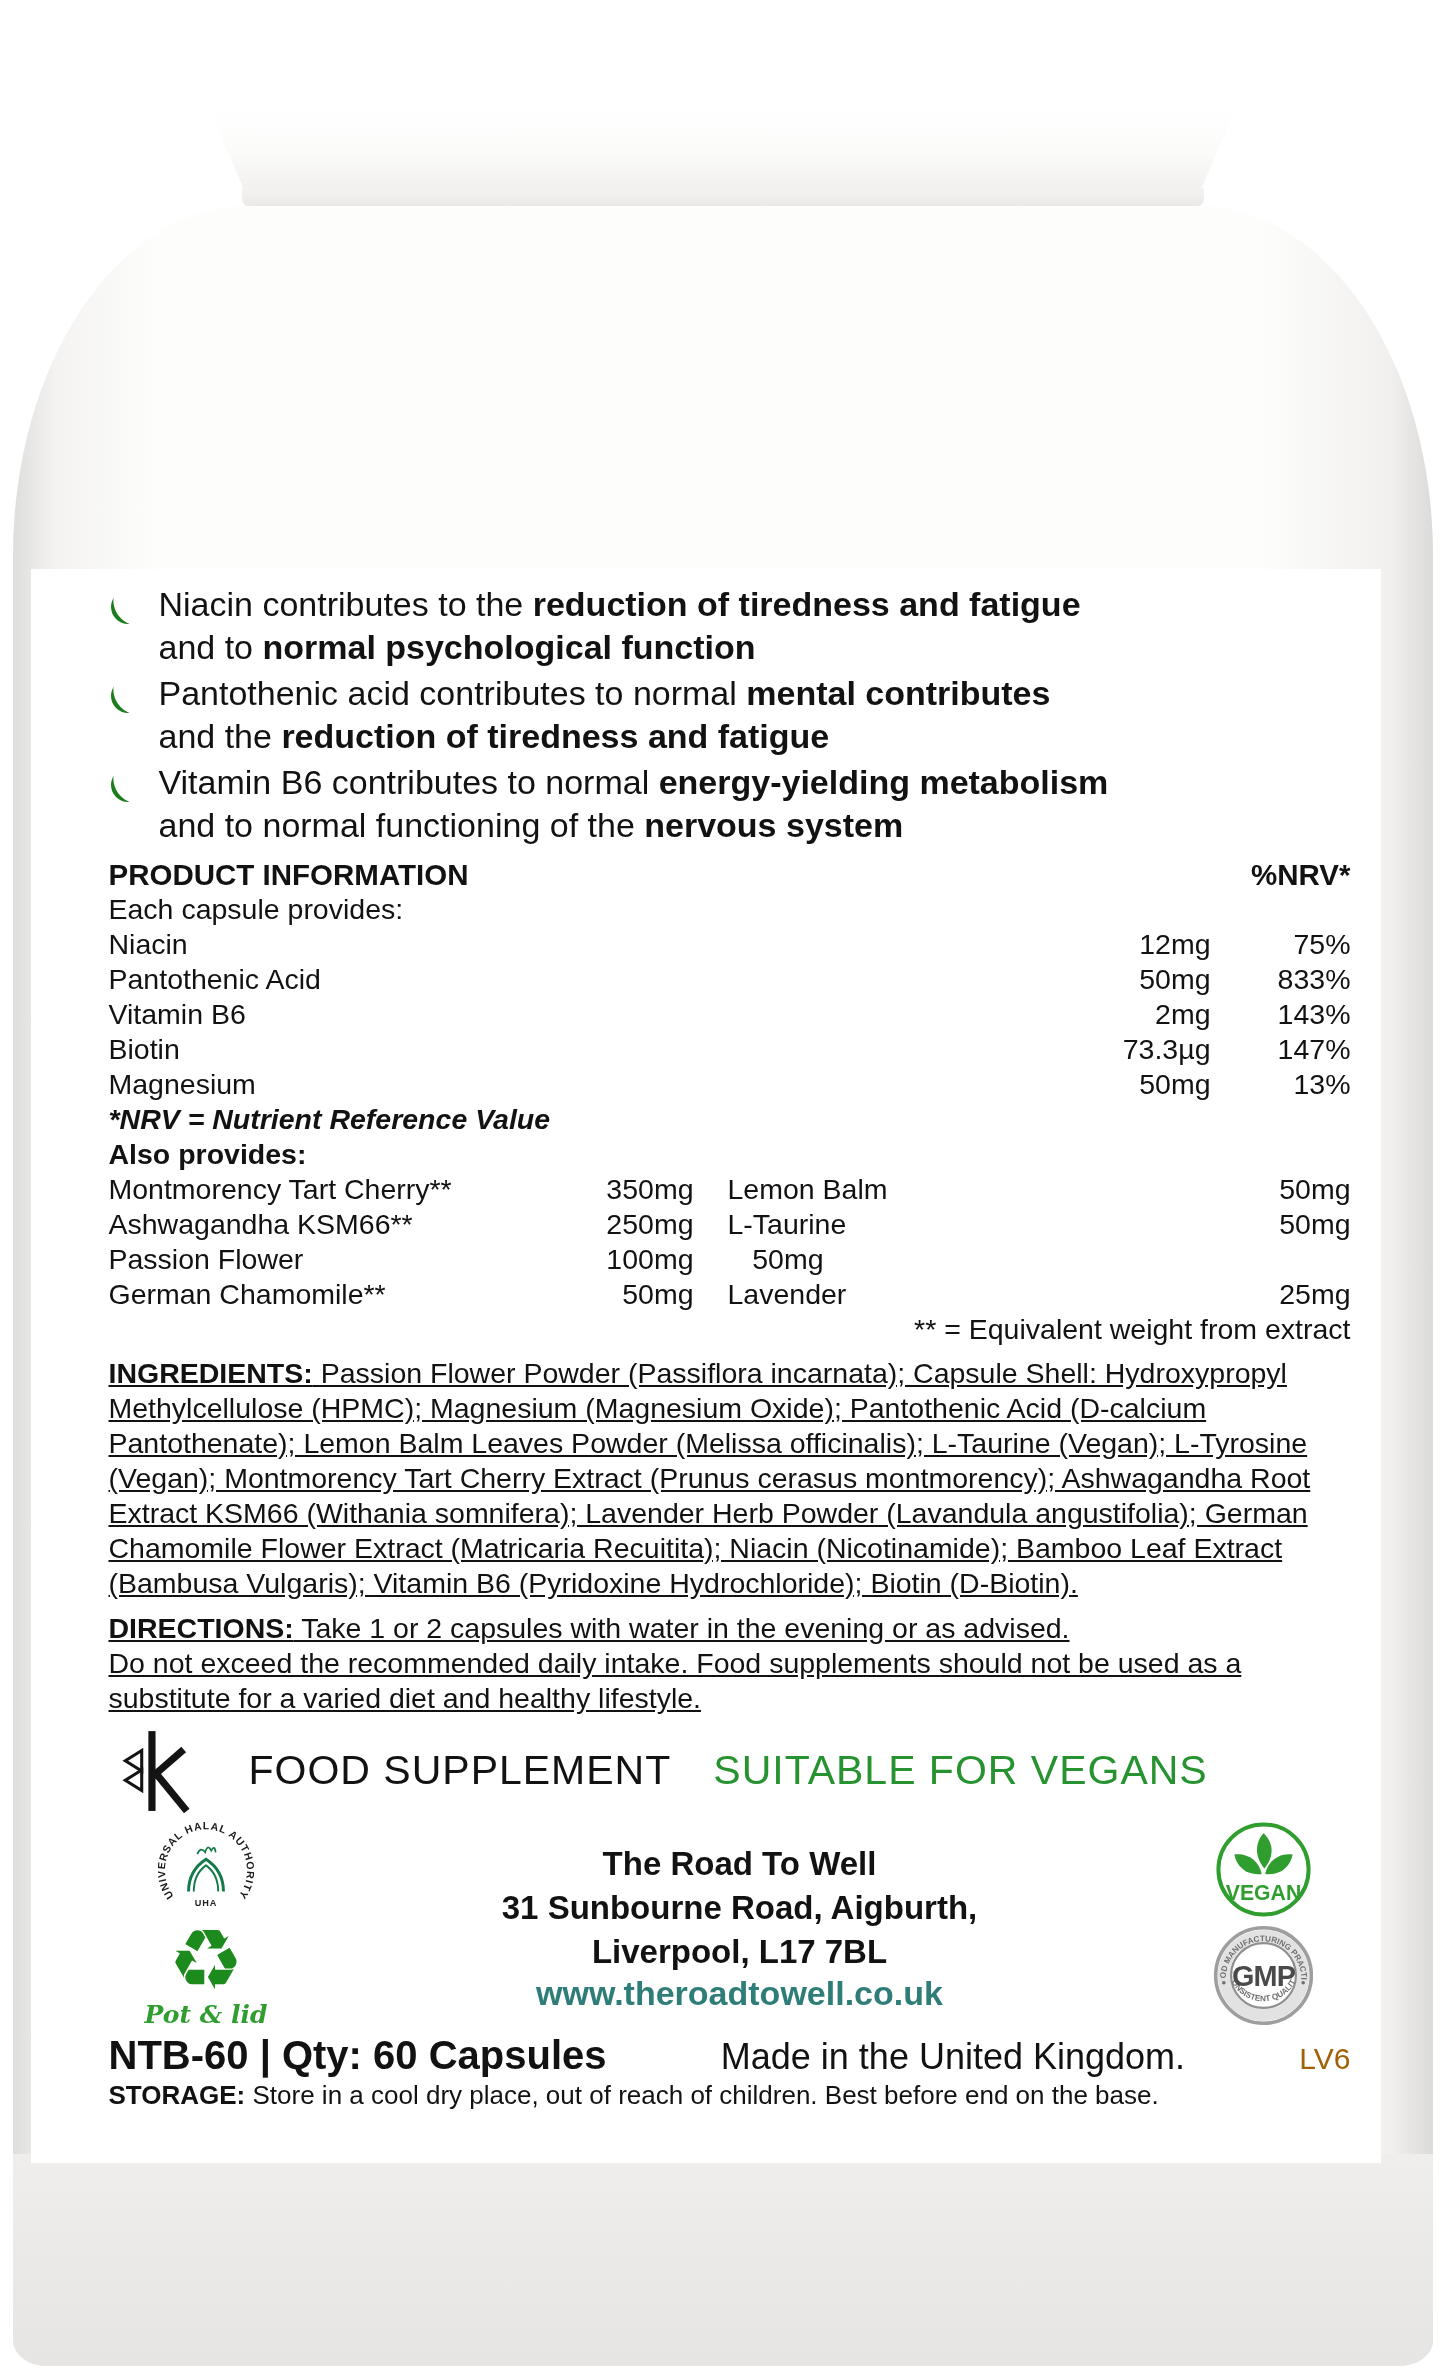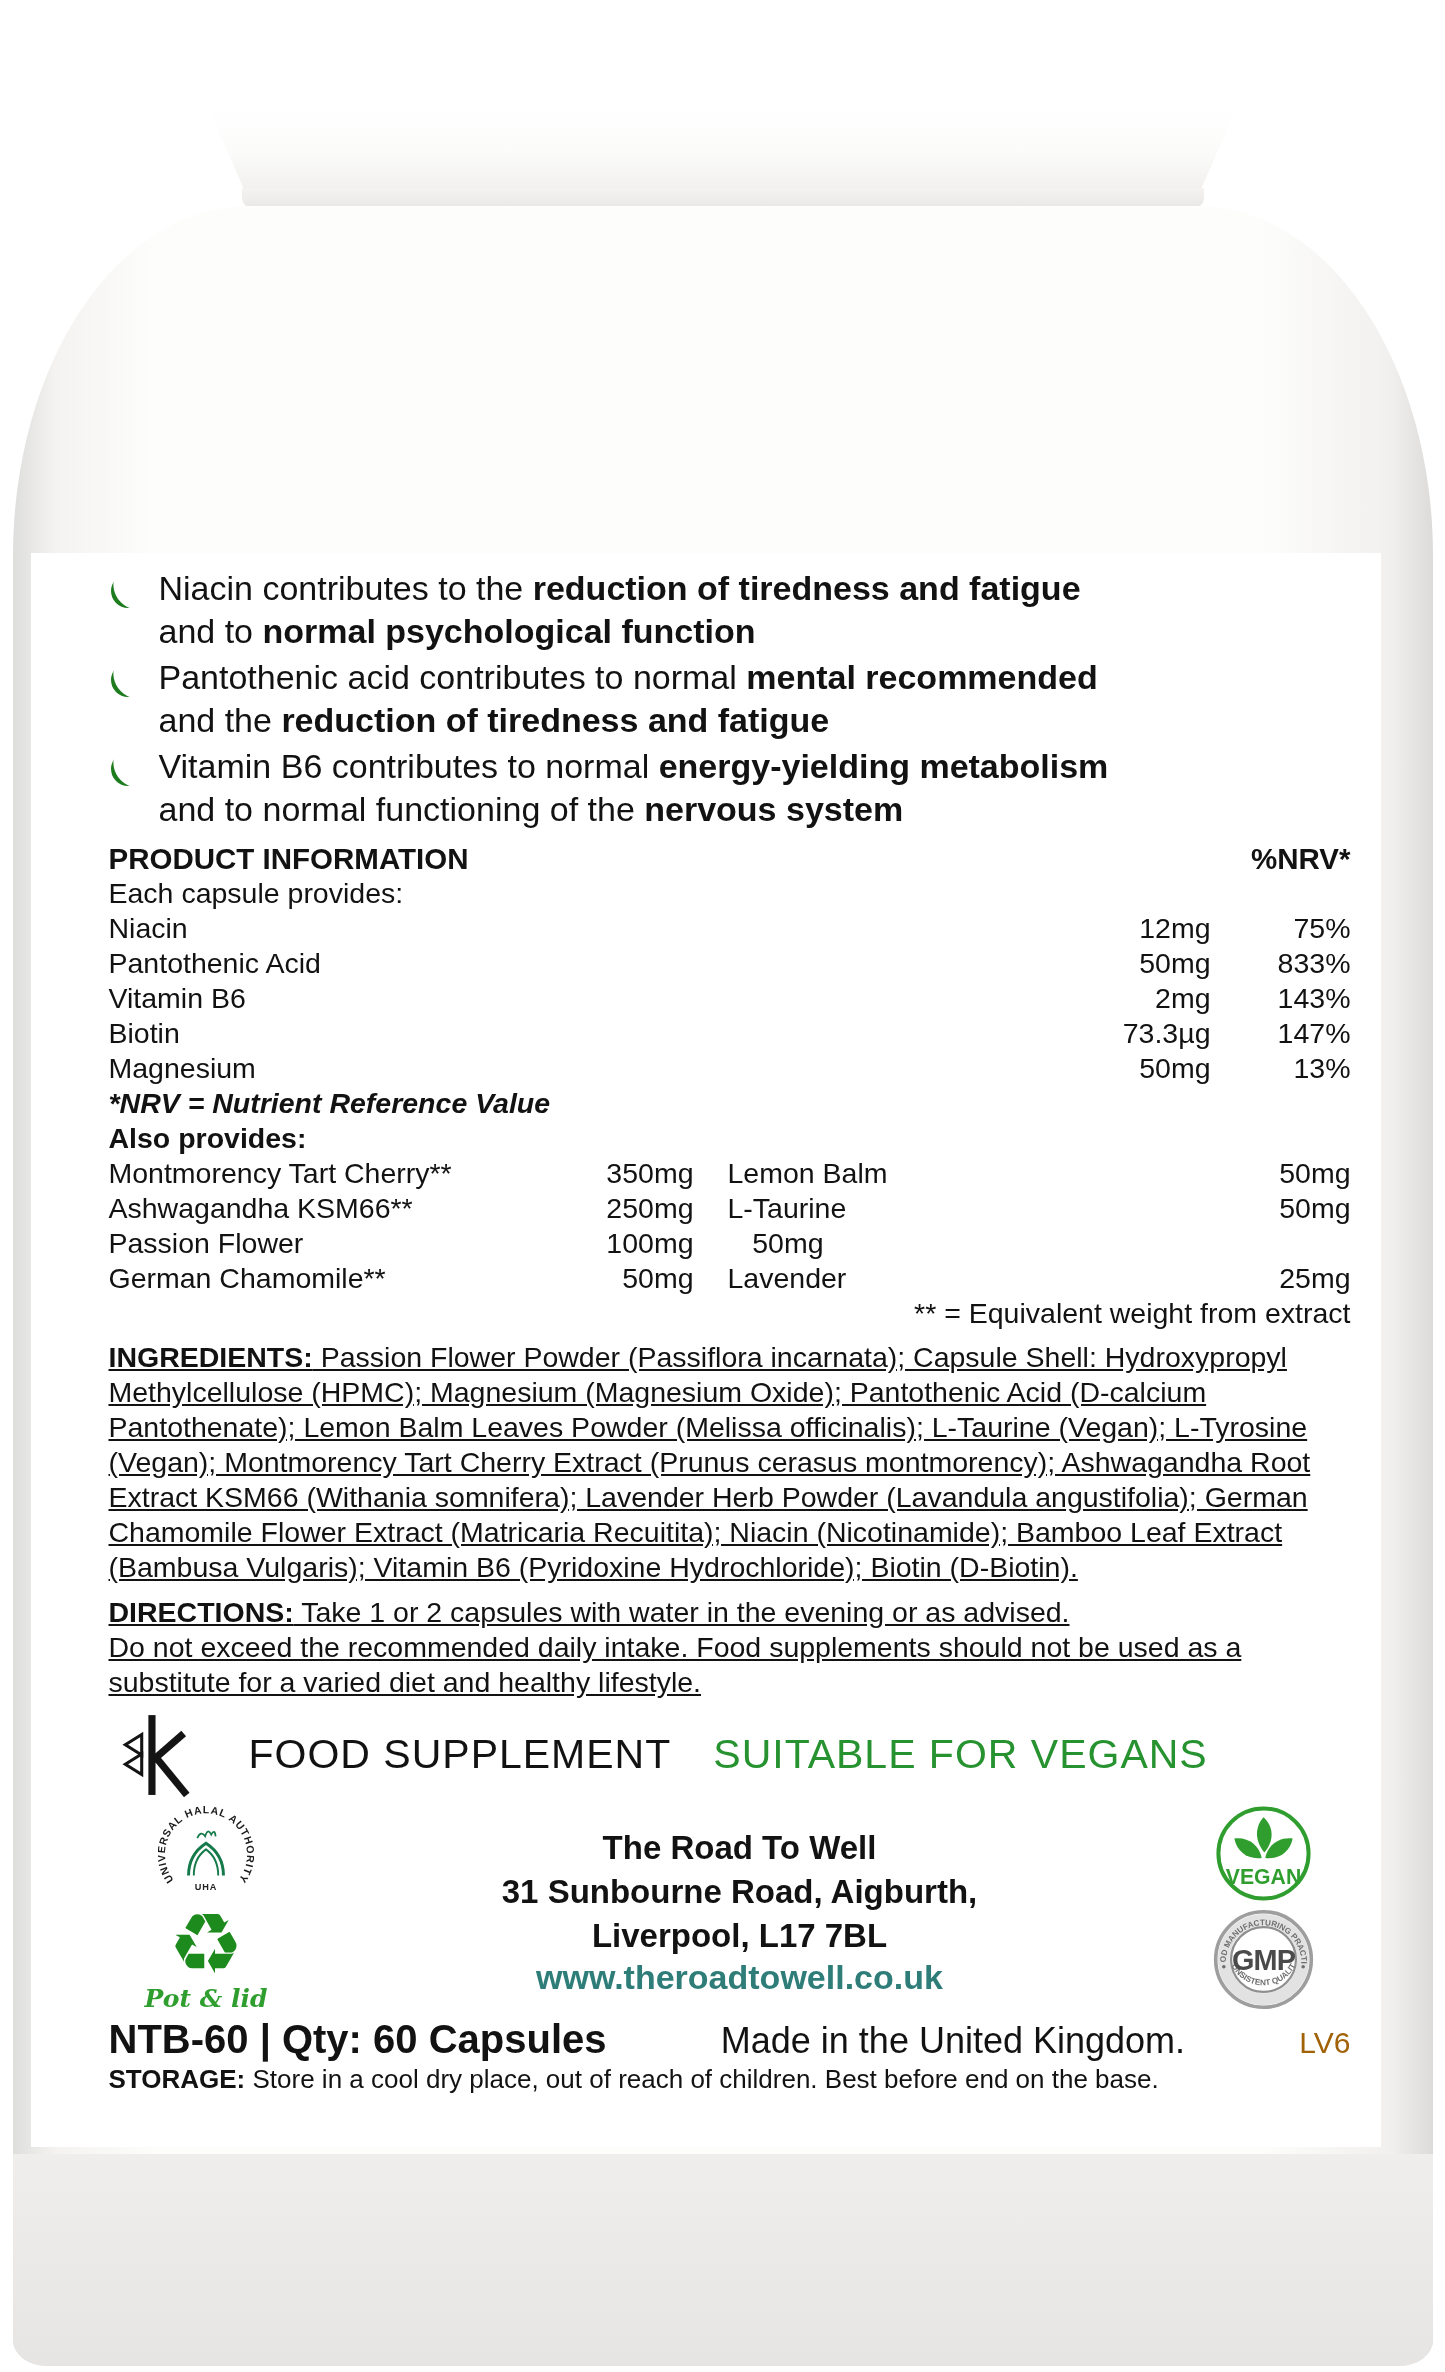--- a/index.html
+++ b/index.html
@@ -9,21 +9,21 @@
   .cap{position:absolute;top:6px;left:50%;transform:translateX(-50%);width:1172px;height:184px;
        background:linear-gradient(180deg,#ffffff 0 55%,#fbfbfa 80%,#f1f0ee 100%);
        clip-path:polygon(0% 2%,3% 0%,97% 0%,100% 3%,99% 15%,96.5% 17%,90.8% 100%,9.2% 100%,3.5% 17%,1% 15%);}
   .neck{position:absolute;top:188px;left:50%;transform:translateX(-50%);width:962px;height:20px;
         background:linear-gradient(180deg,#f4f3f1,#e9e8e6);border-radius:0 0 10px 10px;}
   .bottle-body{position:absolute;top:206px;left:50%;transform:translateX(-50%);width:1420px;height:2160px;
         border-radius:235px 235px 34px 34px / 350px 350px 26px 26px;
         background:linear-gradient(90deg,#dededd 0,#f4f3f2 3%,#fdfdfc 10% 88%,#f1f0ef 97%,#dcdbda 100%);}
   .base-band{position:absolute;bottom:0;left:0;right:0;height:212px;
         background:linear-gradient(180deg,#efeeed,#e6e5e4);border-radius:0 0 34px 34px / 0 0 26px 26px;}
-  .label{position:absolute;top:347px;left:18px;width:1350px;min-height:1594px;background:#ffffff;
+  .label{position:absolute;top:363px;left:18px;width:1350px;min-height:1594px;background:#ffffff;
         box-sizing:border-box;padding:8px 30px 24px 78px;font-size:28.5px;line-height:35px;}
   .b{font-weight:700;}
   
   .claims{margin-top:6px;font-size:34px;line-height:43px;}
   .claim{position:relative;padding-left:50px;margin-bottom:3px;}
   .crescent{position:absolute;left:2px;top:7px;width:34px;height:34px;border-radius:50%;
         background:radial-gradient(circle 26px at 82% 30%, rgba(0,0,0,0) 0 25px, #1d7c1d 26px);}
   
   .pi-head{display:flex;justify-content:space-between;font-size:29.5px;margin-top:10px;}
   .n-row{display:flex;}
@@ -81,21 +81,21 @@
         <div class="claim">
           <span class="crescent"></span>
           <div>
             <div><span>Niacin contributes to the </span><span class="b">reduction of tiredness and fatigue</span></div>
             <div><span>and to </span><span class="b">normal psychological function</span></div>
           </div>
         </div>
         <div class="claim">
           <span class="crescent"></span>
           <div>
-            <div><span>Pantothenic acid contributes to normal </span><span class="b">mental recommended</span></div>
+            <div><span>Pantothenic acid contributes to normal </span><span class="b">mental contributes</span></div>
             <div><span>and the </span><span class="b">reduction of tiredness and fatigue</span></div>
           </div>
         </div>
         <div class="claim">
           <span class="crescent"></span>
           <div>
             <div><span>Vitamin B6 contributes to normal </span><span class="b">energy-yielding metabolism</span></div>
             <div><span>and to normal functioning of the </span><span class="b">nervous system</span></div>
           </div>
         </div>

